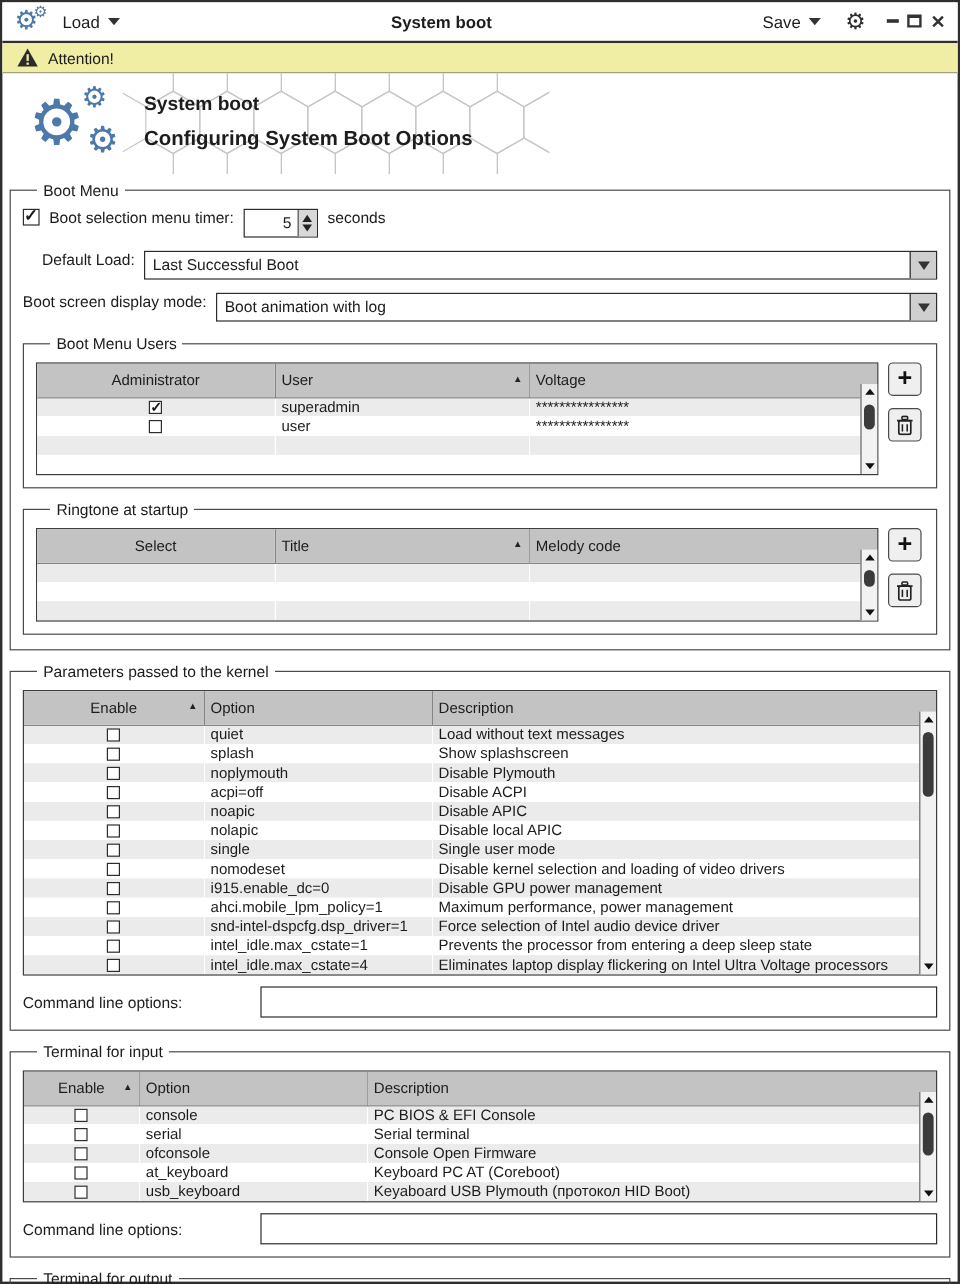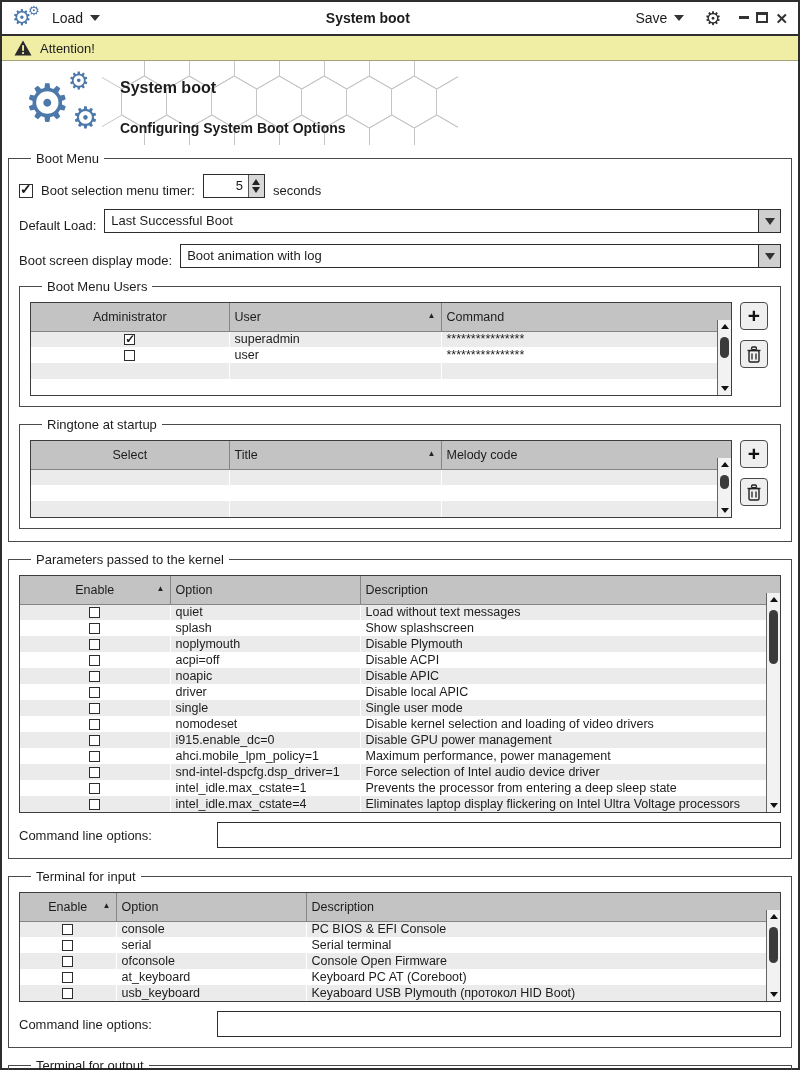--- a/index.html
+++ b/index.html
@@ -27,29 +27,29 @@
   .attention { height:25px; background:#f0eda5; border-bottom:1px solid #a3a179; display:flex; align-items:center; gap:8px; padding:0 12px; font-size:13px; flex:0 0 auto; }
 
   
   .banner { position:relative; height:86px; padding:10px 0 0 118px; overflow:hidden; flex:0 0 auto; }
   .hexes { position:absolute; left:100px; top:-4px; width:356px; height:88px; overflow:hidden; z-index:0; }
   .logo { position:absolute; left:22px; top:8px; width:90px; height:72px; }
   .lg-big { font-size:52px; left:0; top:8px; }
   .lg-small { font-size:24px; left:44px; top:0; }
   .lg-mid { font-size:30px; left:48px; top:34px; }
   .banner h1 { position:relative; z-index:1; font-size:16px; margin-top:8px; }
-  .banner h2 { position:relative; z-index:1; font-size:14px; margin-top:23px; }
+  .banner h2 { position:relative; z-index:1; font-size:17px; margin-top:9px; }
 
   
   .content { flex:1; padding:4px 0 0 0; }
   fieldset { border:1.5px solid #4a4a4a; margin:0 6px 10px 6px; padding:8px 10px 10px 10px; }
   fieldset.inner { margin:10px 0 2px 0; }
   legend { font-size:13px; padding:0 5px; margin-left:12px; }
 
-  .frow { display:flex; align-items:flex-end; margin-bottom:11px; font-size:13px; }
+  .frow { display:flex; align-items:flex-start; margin-bottom:11px; font-size:13px; }
   .frow:last-child { margin-bottom:2px; }
   .cb { width:14px; height:14px; border:1.5px solid #2d2d2d; background:#fff; display:inline-block; position:relative; flex:0 0 auto; }
   .cb.checked::before { content:"✓"; position:absolute; left:0px; top:-4px; font-size:14px; font-weight:bold; color:#1a1a1a; }
   .lbl { margin:0 8px; }
   .spin { display:flex; width:62px; height:24px; border:1.5px solid #2d2d2d; background:#fff; margin-right:8px; }
   .spin-val { flex:1; text-align:right; padding:3px 5px 0 0; font-size:13px; }
   .spin-btns { width:16px; border-left:1px solid #555; background:#d8d8d8; display:flex; flex-direction:column; align-items:center; justify-content:center; gap:2px; }
   .tri-up { width:0; height:0; border-left:4px solid transparent; border-right:4px solid transparent; border-bottom:6px solid #222; }
   .tri-down { width:0; height:0; border-left:4px solid transparent; border-right:4px solid transparent; border-top:6px solid #222; }
   .select { flex:1; display:flex; height:24px; border:1.5px solid #2d2d2d; background:#fff; }
@@ -183,21 +183,21 @@
           <div class="spin-val">5</div>
           <div class="spin-btns">
             <span class="tri-up"></span>
             <span class="tri-down"></span>
           </div>
         </div>
         <span>seconds</span>
       </div>
 
       <div class="frow">
-        <span class="lbl" style="margin-left:0">Default Load:</span>
+        <span class="lbl" style="margin-left:16px">Default Load:</span>
         <div class="select">
           <div class="select-val">Last Successful Boot</div>
           <div class="select-btn">
               <span class="tri-down"></span>
             </div>
         </div>
       </div>
 
       <div class="frow">
         <span class="lbl" style="margin-left:0">Boot screen display mode:</span>
@@ -216,21 +216,21 @@
             <table>
               <colgroup>
                   <col style="width:198px">
                   <col style="width:212px">
                   <col>
                 </colgroup>
               <thead>
                 <tr>
                   <th class="center"><span>Administrator</span></th>
                   <th><span>User</span><span class="sort"></span></th>
-                  <th><span>Command</span></th>
+                  <th><span>Voltage</span></th>
                 </tr>
               </thead>
               <tbody>
                   <tr>
                     <td class="c-center"><span class="cb checked"></span></td>
                     <td>superadmin</td>
                     <td>****************</td>
                   </tr>
                   <tr>
                     <td class="c-center"><span class="cb"></span></td>
@@ -380,21 +380,21 @@
                 <td>acpi=off</td>
                 <td>Disable ACPI</td>
               </tr>
               <tr>
                 <td class="c-center"><span class="cb"></span></td>
                 <td>noapic</td>
                 <td>Disable APIC</td>
               </tr>
               <tr>
                 <td class="c-center"><span class="cb"></span></td>
-                <td>driver</td>
+                <td>nolapic</td>
                 <td>Disable local APIC</td>
               </tr>
               <tr>
                 <td class="c-center"><span class="cb"></span></td>
                 <td>single</td>
                 <td>Single user mode</td>
               </tr>
               <tr>
                 <td class="c-center"><span class="cb"></span></td>
                 <td>nomodeset</td>

